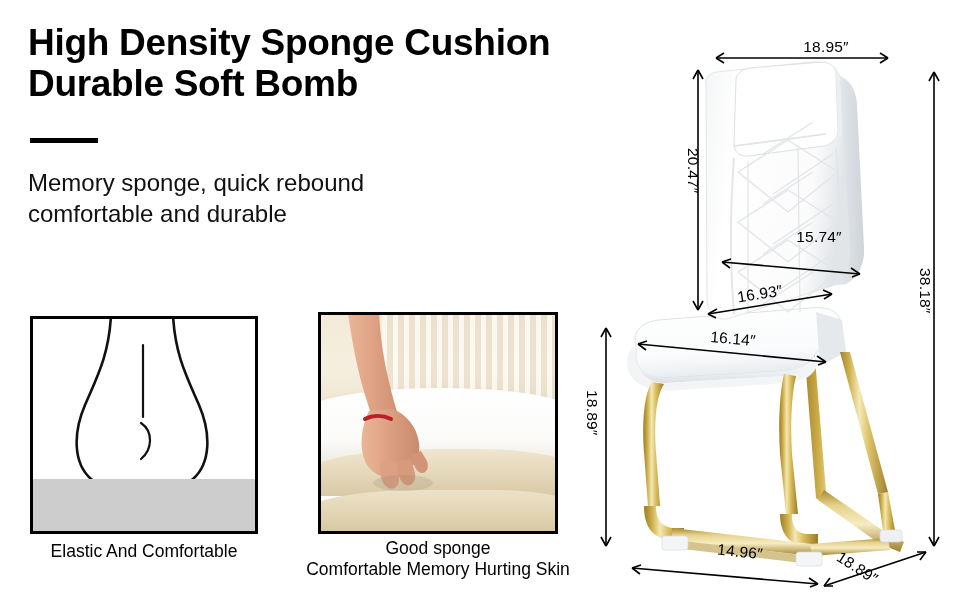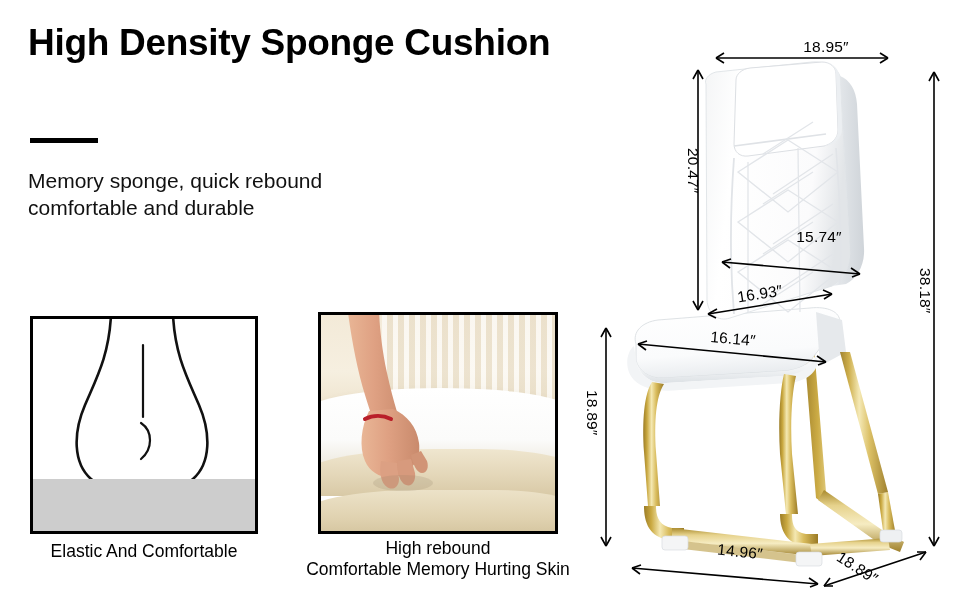--- a/index.html
+++ b/index.html
@@ -42,21 +42,21 @@
     width: 68px;
     height: 5px;
     background: #000;
   }
 
   #subhead {
     position: absolute;
     left: 28px;
     top: 168px;
     width: 470px;
-    font-size: 21px;
+    font-size: 24px;
     line-height: 1.28;
     color: #111;
   }
   #subhead .ln { display: block; white-space: nowrap; }
 
   
   .panel {
     position: absolute;
     box-sizing: border-box;
     border: 3px solid #000;
@@ -159,20 +159,21 @@
   #lbl-base-w      { left: 740px; top: 543px; transform: translateX(-50%) rotate(6deg); }
   #lbl-base-d      { left: 843px; top: 548px; }
 </style>
 </head>
 <body>
 
 <div id="page">
 
   <div id="headline">
     <span class="ln">High Density Sponge Cushion</span>
+    <span class="ln">Durable Soft Bomb</span>
   </div>
 
   <div id="rule"></div>
 
   <div id="subhead">
     <span class="ln">Memory sponge, quick rebound</span>
     <span class="ln">comfortable and durable</span>
   </div>
 
   <div class="panel" id="panel-elastic">
@@ -230,21 +231,21 @@
       <path d="M76 146 C 76 158, 79 168, 85 170 C 91 172, 95 166, 94 158 L 90 144 Z" fill="#d79a7d"></path>
       <path d="M90 140 C 92 150, 96 158, 101 158 C 106 158, 108 152, 106 146 L 100 136 Z" fill="#d19476"></path>
 
       <path d="M44 104 C 52 100, 62 100, 70 104" stroke="#b9202a" stroke-width="4" fill="none" stroke-linecap="round"></path>
 
       <ellipse cx="82" cy="168" rx="30" ry="8" fill="rgba(140,120,95,0.18)"></ellipse>
     </svg>
   </div>
 
   <div class="caption" id="cap-rebound">
-    <span class="ln">High rebound</span>
+    <span class="ln">Good sponge</span>
     <span class="ln">Comfortable Memory Hurting Skin</span>
   </div>
 
   <div id="chair-diagram">
     <svg width="382" height="578" viewBox="0 0 382 578">
       <defs>
         <linearGradient id="goldTube" x1="0" y1="0" x2="1" y2="0">
           <stop offset="0" stop-color="#9c7d26"></stop>
           <stop offset="0.18" stop-color="#caa941"></stop>
           <stop offset="0.40" stop-color="#f4e8b2"></stop>

